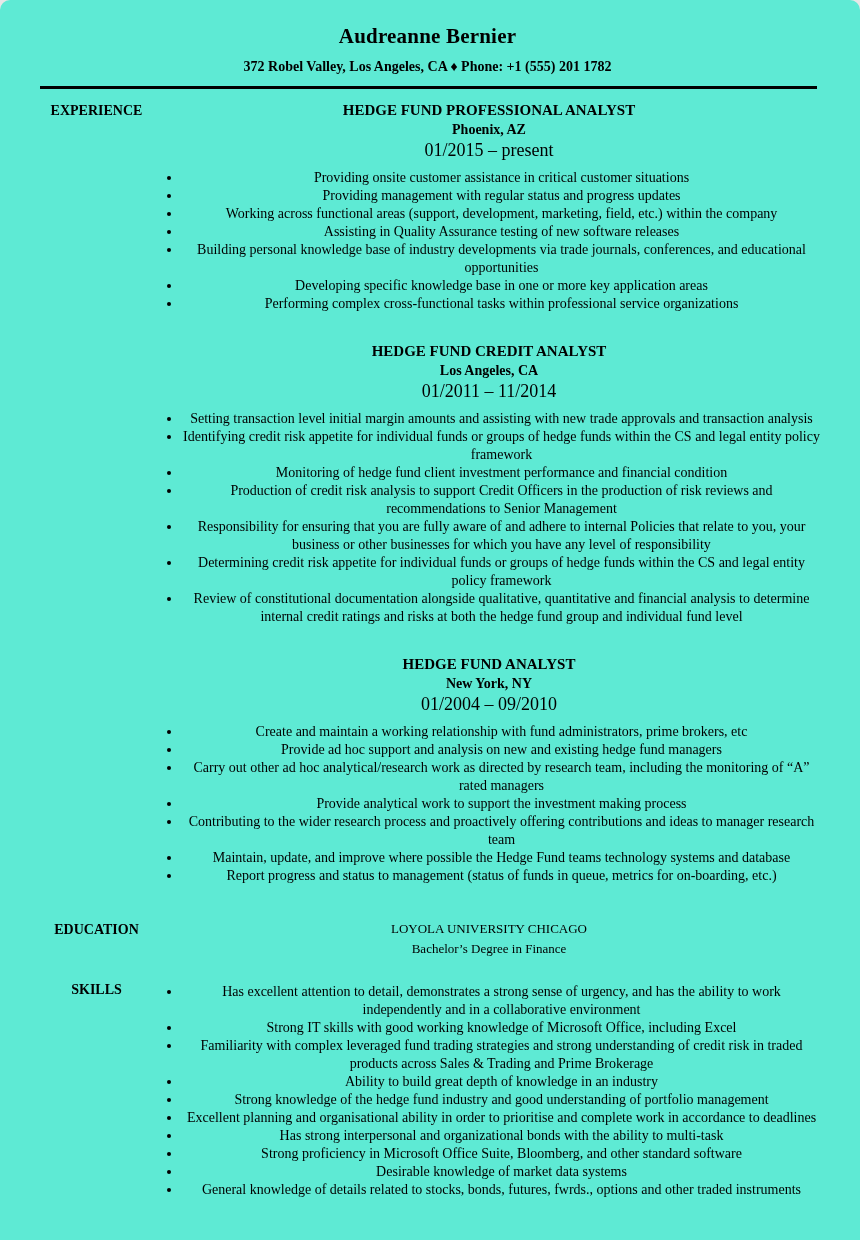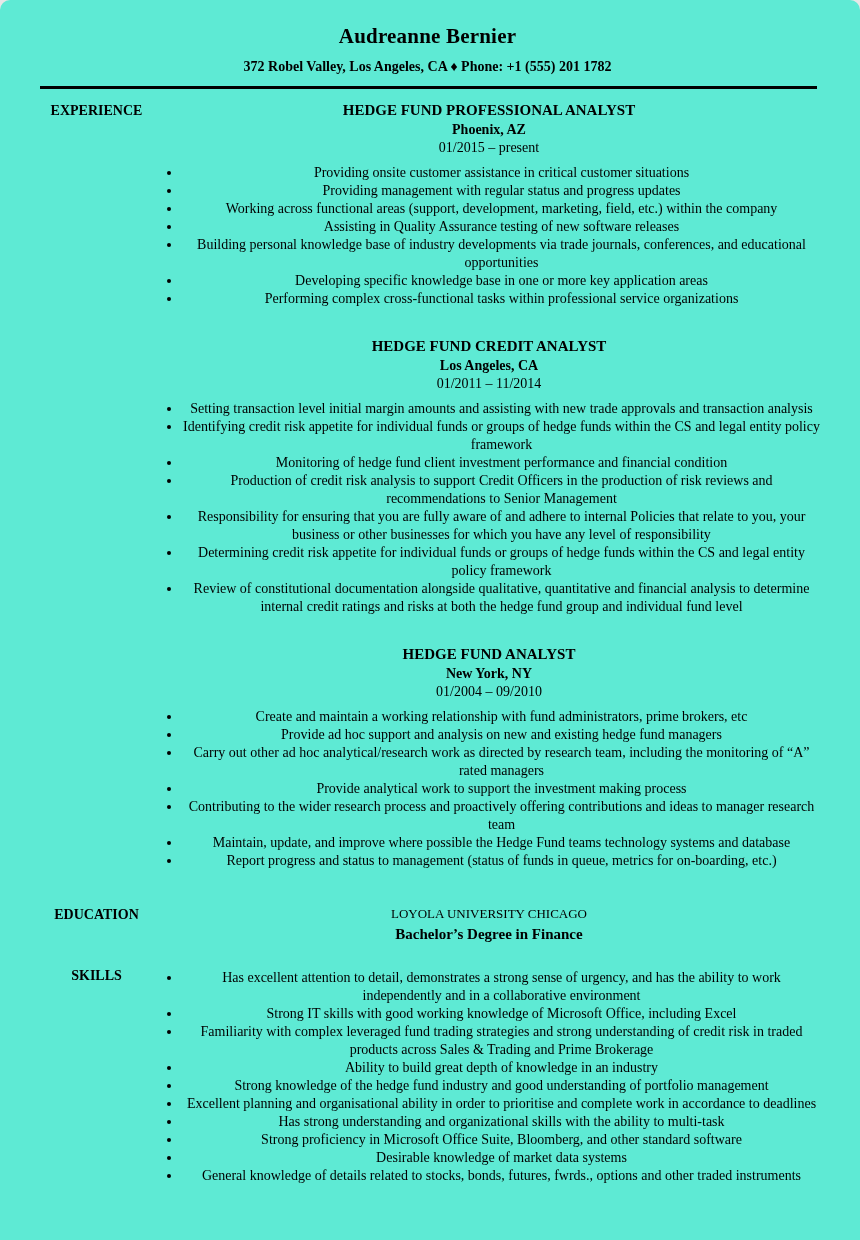--- a/index.html
+++ b/index.html
@@ -41,31 +41,31 @@
     width: 123px;
     font-weight: bold;
     font-size: 14px;
     padding-top: 1px;
   }
   .content-col { flex: 1; min-width: 0; }
   .job { margin-bottom: 30px; }
   .job:last-child { margin-bottom: 36px; }
   .job-title { font-size: 15px; font-weight: bold; }
   .job-loc { font-size: 14px; font-weight: bold; margin-top: 3px; }
-  .job-dates { font-size: 14px; margin-top: 2px; }
+  .job-dates { font-size: 18px; margin-top: 2px; }
   ul.bullets {
     margin-top: 8px;
     padding-left: 24px;
     font-size: 14px;
     line-height: 18px;
     list-style-type: disc;
   }
   ul.bullets li { padding-left: 1px; }
   .edu-school { font-size: 13px; font-weight: normal; }
-  .edu-degree { font-size: 15px; font-weight: bold; margin-top: 4px; }
+  .edu-degree { font-size: 13px; font-weight: normal; margin-top: 4px; }
   .section-gap { height: 24px; }
   .skills-row ul.bullets { margin-top: 2px; }
 </style>
 </head>
 <body>
 
 <div class="page">
 
   <header>
     <h1 class="name">Audreanne Bernier</h1>
@@ -144,21 +144,21 @@
       <aside class="label-col">SKILLS</aside>
       <div class="content-col">
         <ul class="bullets">
 
         <li>Has excellent attention to detail, demonstrates a strong sense of urgency, and has the ability to work independently and in a collaborative environment</li>
             <li>Strong IT skills with good working knowledge of Microsoft Office, including Excel</li>
             <li>Familiarity with complex leveraged fund trading strategies and strong understanding of credit risk in traded products across Sales &amp; Trading and Prime Brokerage</li>
             <li>Ability to build great depth of knowledge in an industry</li>
             <li>Strong knowledge of the hedge fund industry and good understanding of portfolio management</li>
             <li>Excellent planning and organisational ability in order to prioritise and complete work in accordance to deadlines</li>
-            <li>Has strong understanding and organizational skills with the ability to multi-task</li>
+            <li>Has strong interpersonal and organizational bonds with the ability to multi-task</li>
             <li>Strong proficiency in Microsoft Office Suite, Bloomberg, and other standard software</li>
             <li>Desirable knowledge of market data systems</li>
             <li>General knowledge of details related to stocks, bonds, futures, fwrds., options and other traded instruments</li>
           </ul>
       </div>
     </section>
 
   </div>
 </div>
 

